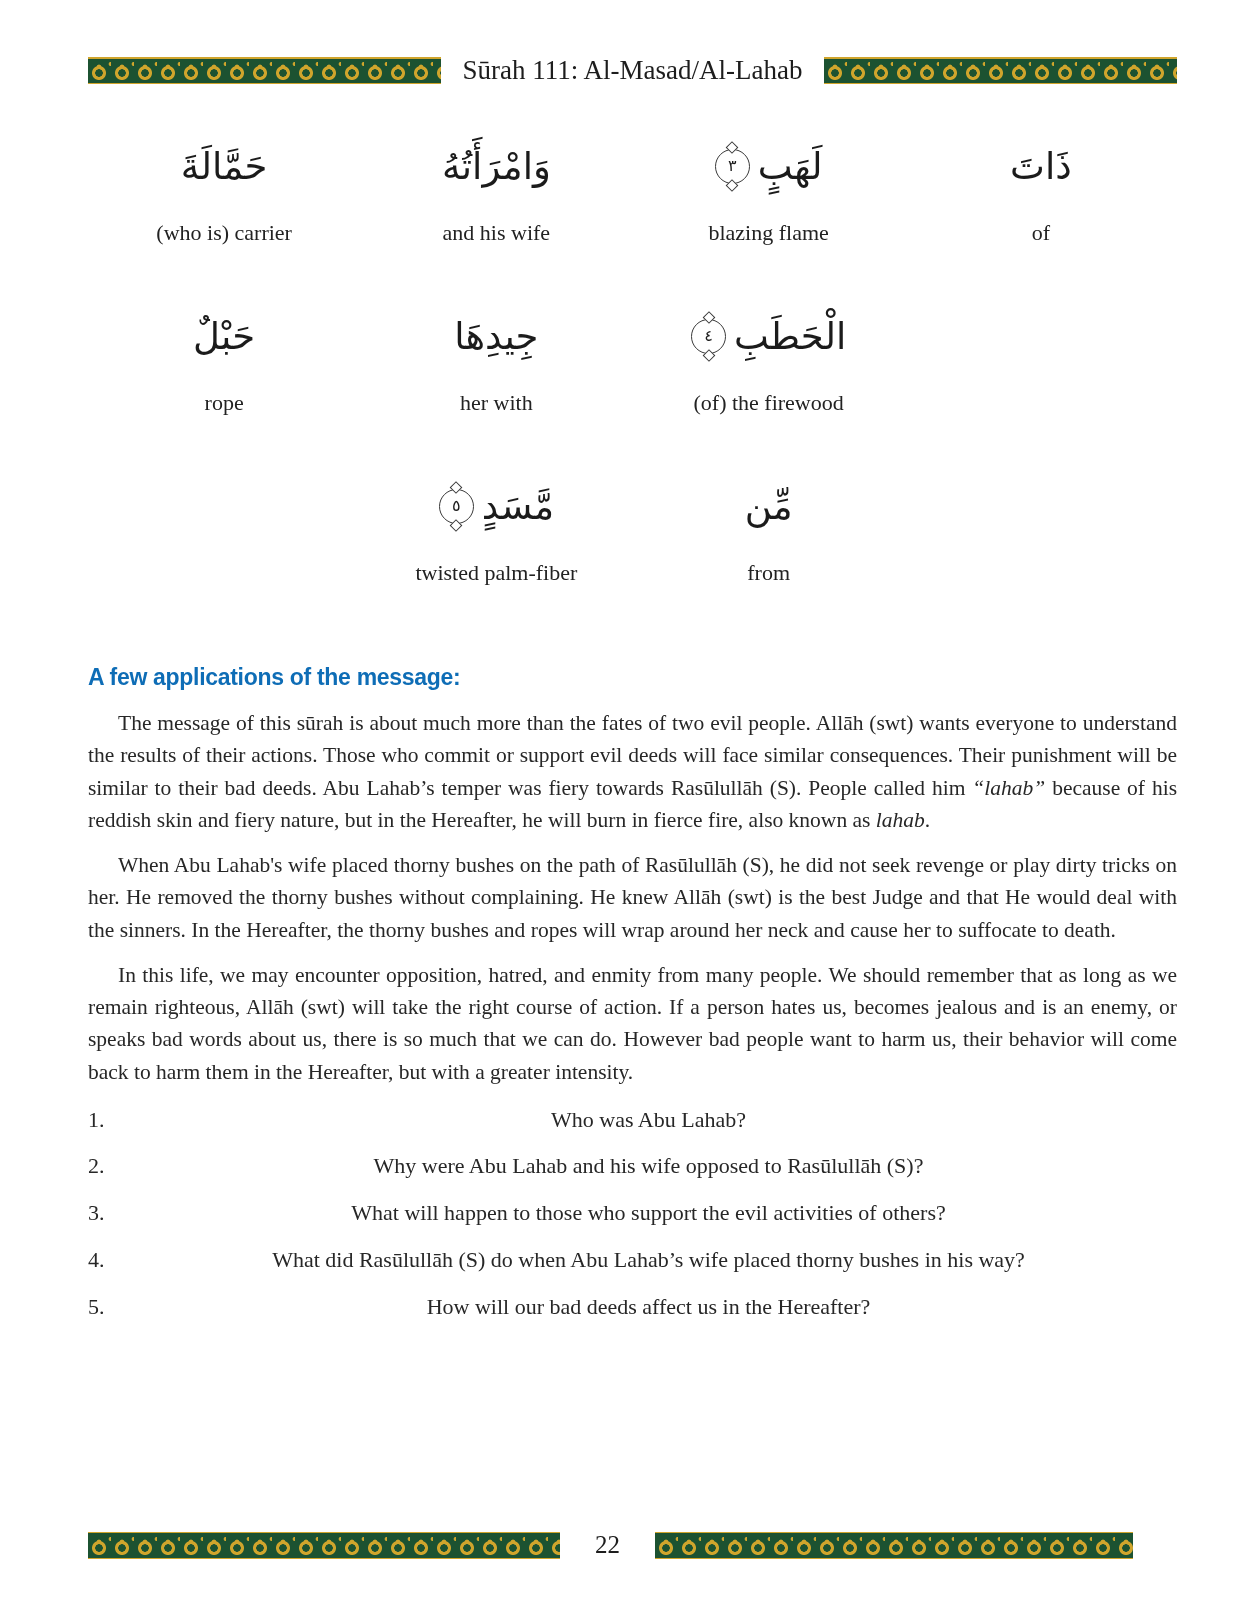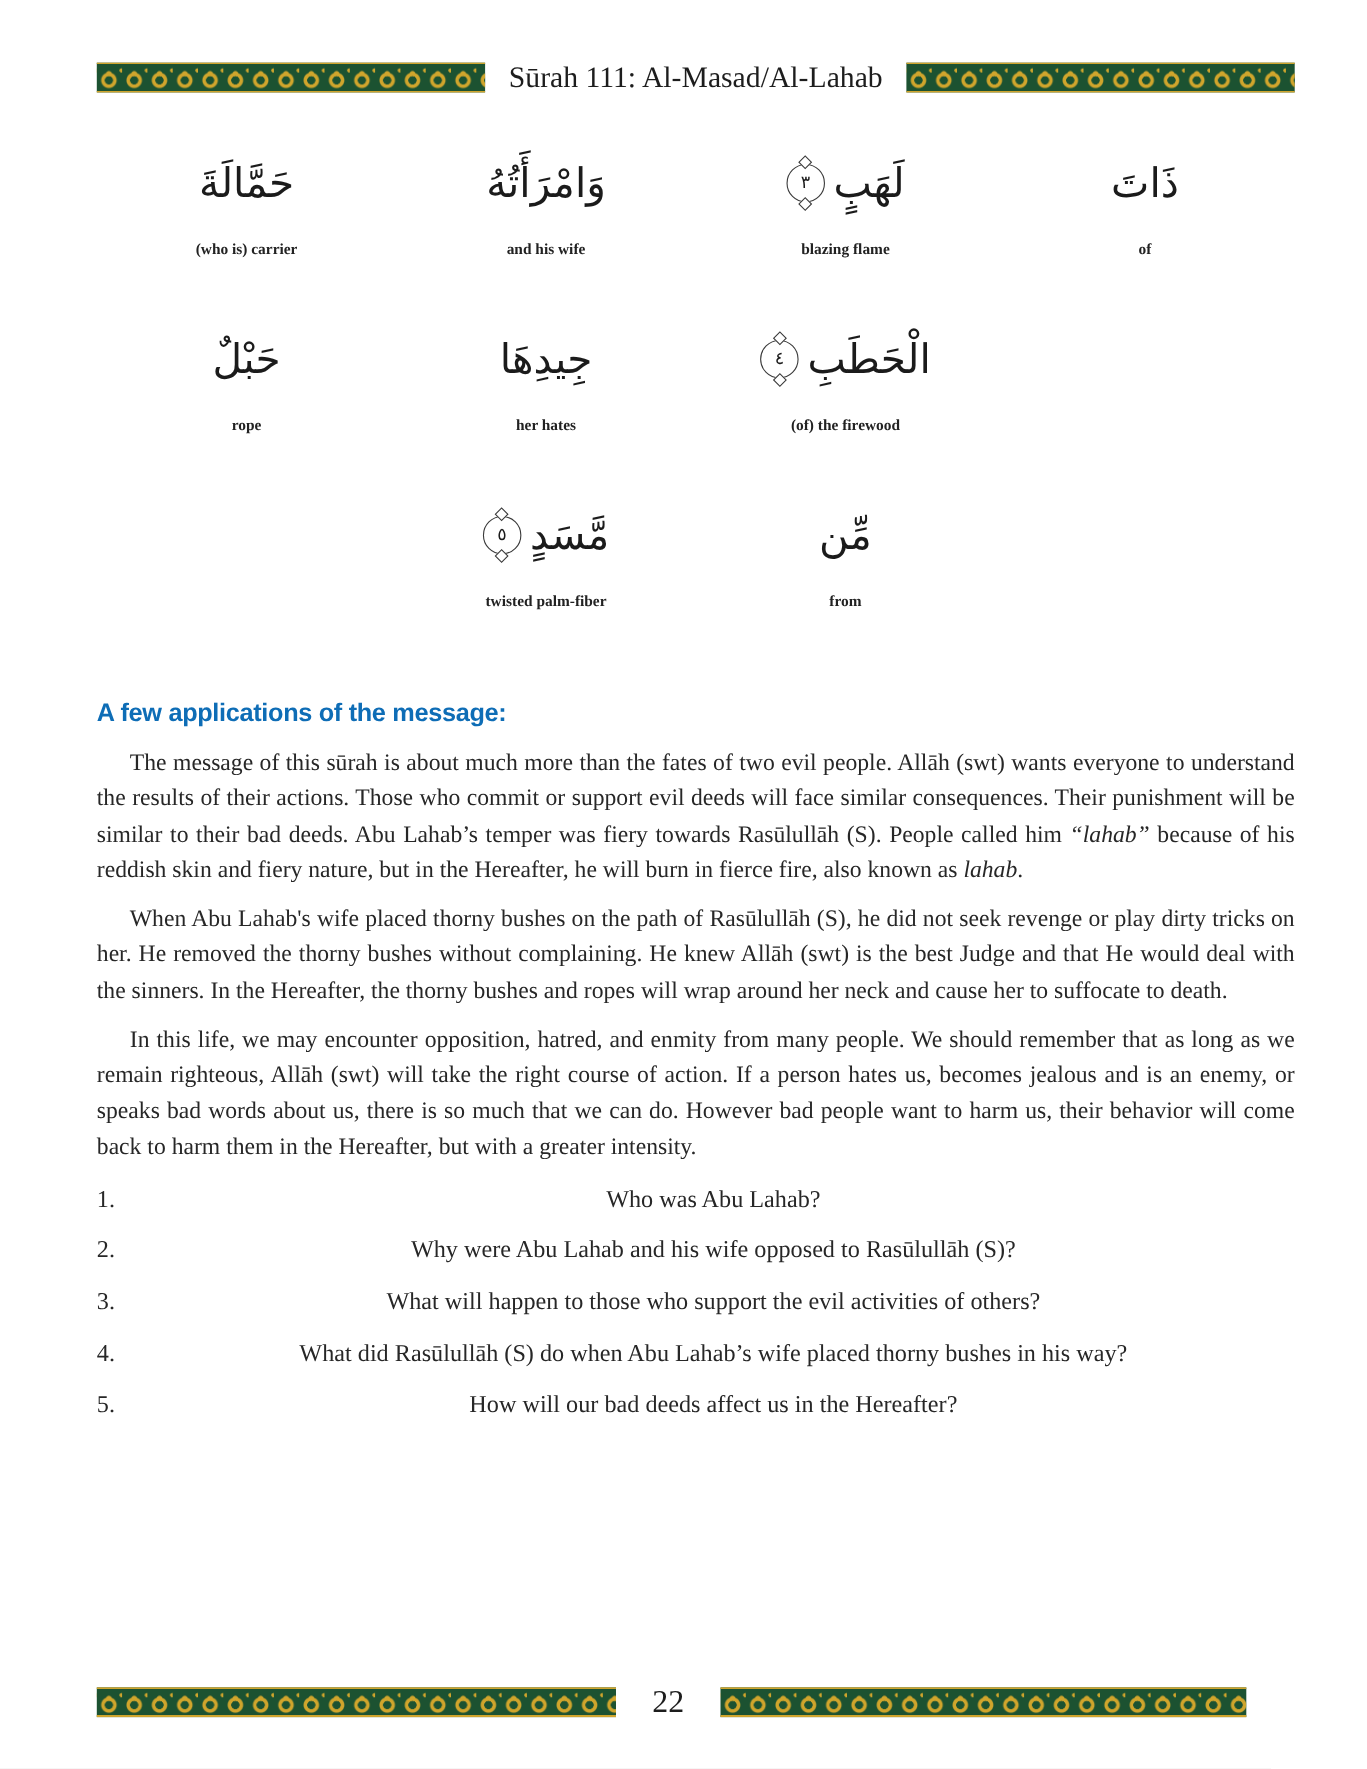--- a/index.html
+++ b/index.html
@@ -51,21 +51,21 @@
     font-family:"DejaVu Sans", sans-serif;
     font-size:37px;
     line-height:1;
     min-height:96px;
     display:flex;
     align-items:center;
     justify-content:center;
     gap:8px;
     color:#1b1b1b;
   }
-  .english { font-size:14px; margin-top:6px; color:#222;font-weight:bold; }
+  .english { font-size:22px; margin-top:6px; color:#222; }
   .ayah-marker {
     position:relative;
     display:inline-flex;
     align-items:center;
     justify-content:center;
     width:35px; height:35px;
     border:1.5px solid #3a3a3a;
     border-radius:50%;
     font-size:16px;
     line-height:1;
@@ -122,21 +122,21 @@
     top:1531px;
     display:flex;
     align-items:center;
   }
   .footer-band-left  { flex:0 0 472px; }
   .footer-band-right { flex:1 1 auto; }
   .page-number {
     flex:0 0 auto;
     width:95px;
     text-align:center;
-    font-size:29px;
+    font-size:25px;
     color:#1d1d1d;
   }
 </style>
 </head>
 <body>
 
 <div class="page">
   <div class="content">
 
     <div class="header-row">
@@ -161,21 +161,21 @@
         <div class="wg-cell">
           <div class="arabic" dir="rtl">ذَاتَ</div>
           <div class="english">of</div>
         </div>
         <div class="wg-cell">
           <div class="arabic" dir="rtl">حَبْلٌ</div>
           <div class="english">rope</div>
         </div>
         <div class="wg-cell">
           <div class="arabic" dir="rtl">جِيدِهَا</div>
-          <div class="english">her hates</div>
+          <div class="english">her with</div>
         </div>
         <div class="wg-cell">
           <div class="arabic" dir="rtl">الْحَطَبِ<span class="ayah-marker">٤</span></div>
           <div class="english">(of) the firewood</div>
         </div>
         <div class="wg-cell"></div>
         <div class="wg-cell"></div>
         <div class="wg-cell">
           <div class="arabic" dir="rtl">مَّسَدٍ<span class="ayah-marker">٥</span></div>
           <div class="english">twisted palm-fiber</div>

